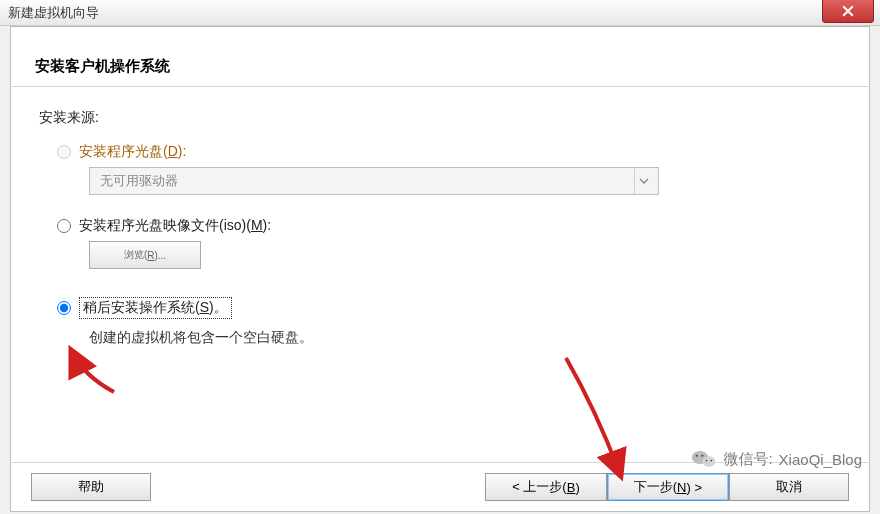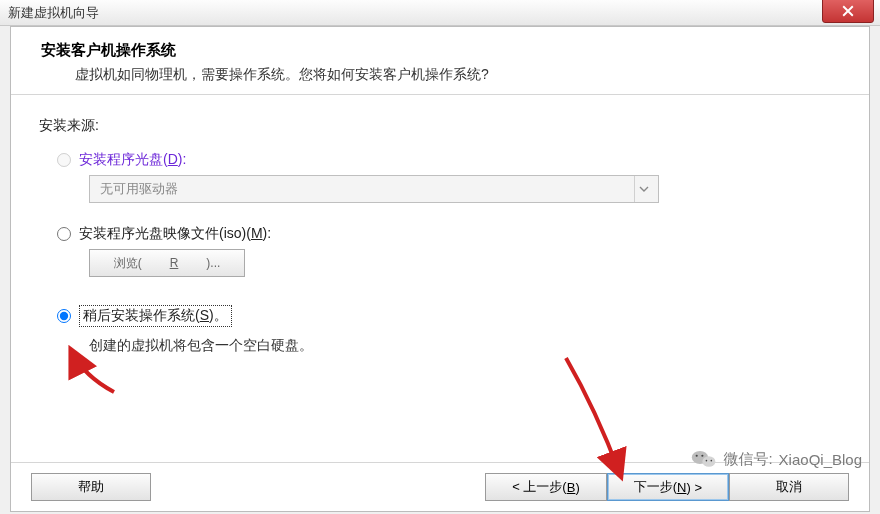--- a/index.html
+++ b/index.html
@@ -34,42 +34,43 @@
     .close-btn svg { width: 12px; height: 12px; }
     .dialog {
       background: #fff;
       width: 860px;
       margin: 0 auto;
       border: 1px solid #bcbcbc;
       height: 486px;
       display: flex; flex-direction: column;
     }
     .header {
-      padding: 14px 24px 10px 30px;
+      padding: 14px 24px 10px 24px;
       border-bottom: 1px solid #d6d6d6;
+      margin-top: 16px;
     }
     .header-title { font-weight: bold; font-size: 15px; color: #000; }
     .header-sub { color: #333; font-size: 14px; margin-top: 6px; padding-left: 34px; }
     .content {
       flex: 1;
       padding: 22px 24px 10px 28px;
       color: #222;
     }
     .section-label { font-size: 14px; margin-bottom: 16px; }
     .radio-row {
       display: flex; align-items: center;
       margin-left: 18px;
       margin-bottom: 6px;
       font-size: 14px;
     }
     .radio-row input[type=radio] {
       width: 14px; height: 14px; margin-right: 8px;
     }
     .radio-label u { text-decoration: underline; }
-    .radio-label.disabled { color: #6d28d9; }
+    .radio-label.disabled { color: #a16207; }
     .dropdown {
       margin: 6px 0 22px 50px;
       width: 570px; height: 28px;
       border: 1px solid #bfbfbf;
       background: linear-gradient(#fdfdfd, #efefef);
       display: flex; align-items: center; justify-content: space-between;
       padding: 0 6px 0 10px;
       font-size: 13px;
     }
     .dropdown.disabled { color: #888; background: #f4f4f4; }
@@ -85,28 +86,27 @@
     .iso-input {
       width: 570px; height: 28px;
       border: 1px solid #bfbfbf;
       background: #f4f4f4;
       display: flex; align-items: center; justify-content: space-between;
       padding: 0 6px 0 10px;
       color: #888;
       font-size: 13px;
     }
     .browse-btn {
-      width: 156px; height: 28px;
+      width: 112px; height: 28px;
       border: 1px solid #aaa;
       background: linear-gradient(#fdfdfd, #e6e6e6);
-      font-size: 12px;
+      font-size: 10px;
       color: #666;
       display: flex; align-items: center; justify-content: center;
       cursor: default;
-      gap: 28px;
     }
     .later-row { margin-top: 28px; }
     .later-label {
       border: 1px dotted #333;
       padding: 1px 3px;
     }
     .later-desc {
       margin: 10px 0 0 50px;
       font-size: 14px; color: #333;
     }
@@ -158,21 +158,20 @@
   <div class="close-btn">
     <svg viewBox="0 0 10 10">
         <path d="M1 1 L9 9 M9 1 L1 9" stroke="#fff" stroke-width="1.6"></path>
       </svg>
   </div>
 </div>
 
 <div class="dialog">
   <div class="header">
     <div class="header-title">安装客户机操作系统</div>
-    <div class="header-sub">虚拟机如同物理机，需要操作系统。您将如何安装客户机操作系统?</div>
   </div>
 
   <div class="content">
     <div class="section-label">安装来源:</div>
 
     <div class="radio-row">
       <input type="radio" name="src" disabled="" style="">
       <span class="radio-label disabled">
         <span>安装程序光盘(</span><u>D</u><span>):</span>
       </span>

